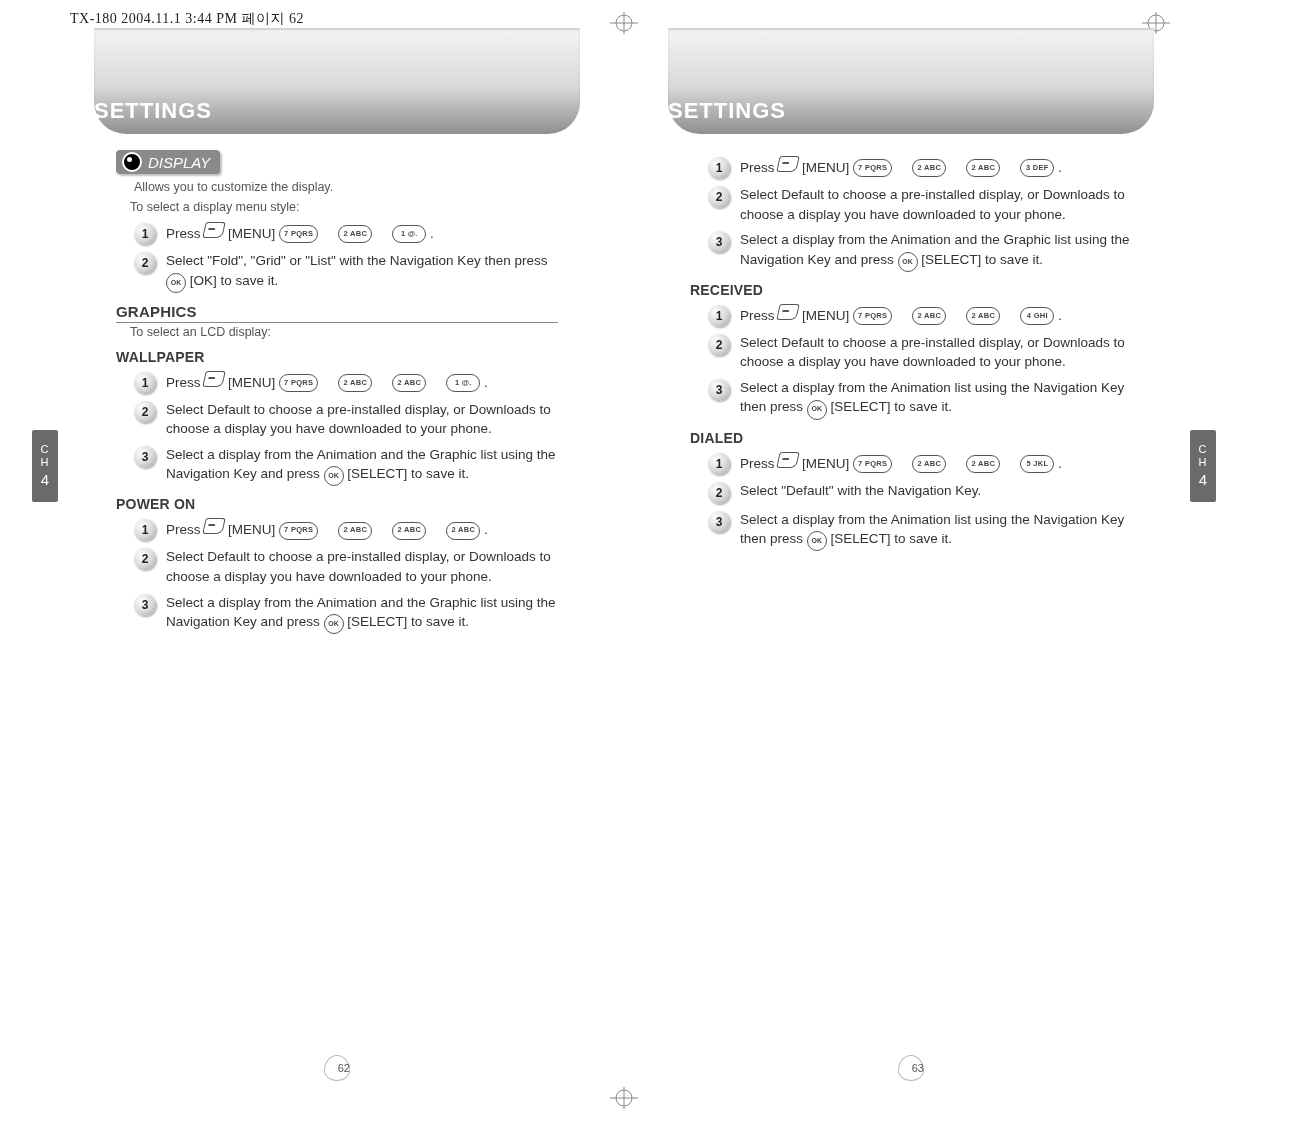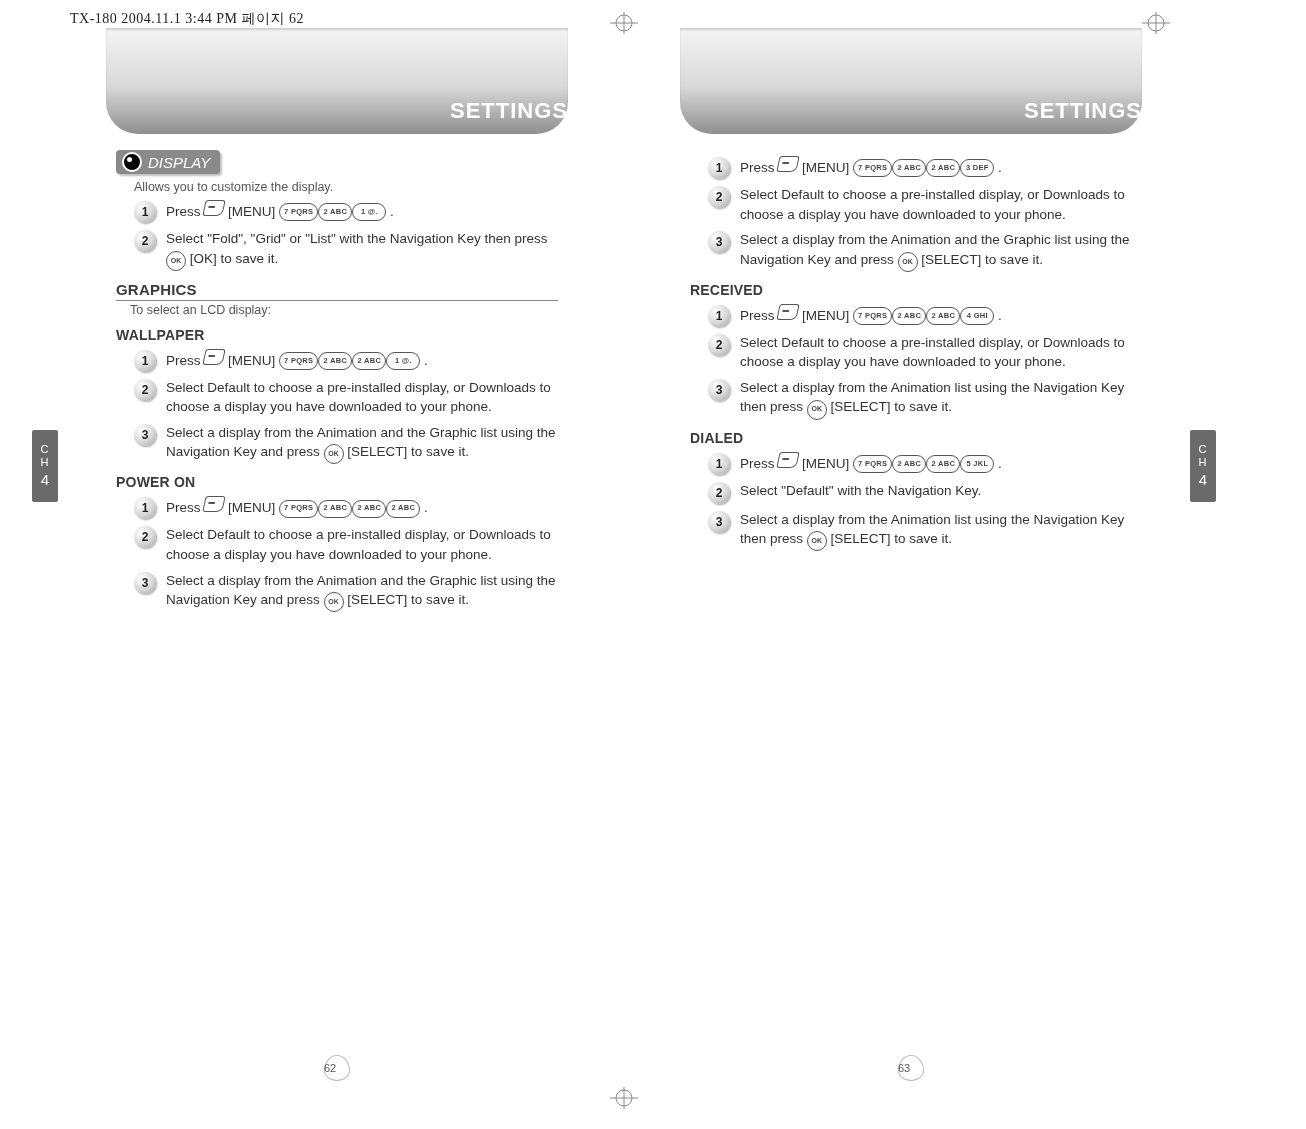--- a/index.html
+++ b/index.html
@@ -4,44 +4,44 @@
 <style>
   html,body{margin:0;padding:0;background:#fff;font-family:"Helvetica Neue",Arial,sans-serif;color:#333;font-size:14px}
   .sheet{position:relative;width:1248px;height:1129px;background:#fff;overflow:hidden}
   .print-header{position:absolute;top:10px;left:70px;font-size:14px;color:#222;font-family:Georgia,serif;letter-spacing:.5px}
   .cropmark-top{position:absolute;top:12px;left:50%;transform:translateX(-50%)}
   .cropmark-bottom{position:absolute;bottom:20px;left:50%;transform:translateX(-50%)}
   .cropmark-right{position:absolute;top:12px;right:72px}
   .cropmark svg{display:block}
   .pages{position:absolute;top:28px;left:64px;right:64px;bottom:40px;display:flex;gap:28px}
   .page{flex:1;position:relative;padding:0}
-  .title-banner{margin:0 42px;height:96px;background:linear-gradient(#f4f4f4,#d9d9d9 55%,#8f8f8f);border-radius:0 0 32px 32px;display:flex;align-items:flex-end;justify-content:flex-end;padding-bottom:10px;box-shadow:0 2px 2px rgba(0,0,0,.15) inset}
+  .title-banner{margin:0 30px;height:96px;background:linear-gradient(#f4f4f4,#d9d9d9 55%,#8f8f8f);border-radius:0 0 32px 32px;display:flex;align-items:flex-end;justify-content:flex-start;padding-bottom:10px;box-shadow:0 2px 2px rgba(0,0,0,.15) inset}
   .title-banner span{color:#fff;font-size:22px;font-weight:700;letter-spacing:1px}
   .content{padding:16px 52px 0 52px}
   .section-tag{display:inline-flex;align-items:center;background:#8a8a8a;color:#fff;border-radius:4px;padding:2px 10px 2px 6px;font-weight:400;font-style:italic;font-size:15px;box-shadow:2px 2px 2px rgba(0,0,0,.25);margin-bottom:6px}
   .section-tag .dot{width:16px;height:16px;border-radius:50%;background:#000;border:2px solid #fff;margin-right:6px;position:relative}
   .section-tag .dot::after{content:"";position:absolute;left:3px;top:3px;width:5px;height:5px;border-radius:50%;background:#fff}
   .intro{font-size:12.5px;color:#555;margin:0 0 6px 18px}
   h3.subhead{font-size:15px;font-weight:700;margin:10px 0 2px 0;border-bottom:1.5px solid #888;padding-bottom:2px;color:#3b3b3b;letter-spacing:.2px}
   h4.subsub{font-size:14px;font-weight:700;margin:10px 0 6px 0;color:#3b3b3b;letter-spacing:.2px}
   .note{font-size:12.5px;color:#555;margin:2px 0 8px 14px}
   .step{display:flex;align-items:flex-start;margin:6px 0 6px 18px;gap:10px}
   .badge{width:22px;height:22px;border-radius:50%;background:radial-gradient(circle at 35% 30%,#fff,#d7d7d7 55%,#9d9d9d);box-shadow:1px 1px 2px rgba(0,0,0,.35);display:flex;align-items:center;justify-content:center;font-weight:700;font-size:12px;color:#222;flex:0 0 auto;margin-top:1px}
   .step-text{font-size:13.5px;color:#333;line-height:1.45}
-  .keyline{display:inline-flex;align-items:flex-start;vertical-align:middle;gap:0}
+  .keyline{display:inline-flex;align-items:flex-start;vertical-align:middle;gap:20px}
   .key{display:inline-flex;align-items:center;justify-content:center;height:16px;min-width:24px;padding:0 4px;border:1.2px solid #555;border-radius:9px;font-size:7.5px;color:#444;font-weight:700;letter-spacing:.3px;background:#fff}
   .soft{display:inline-flex;width:18px;height:14px;border:1.2px solid #555;border-radius:3px 3px 6px 3px;transform:skewX(-12deg);position:relative;background:#fff}
   .soft::after{content:"";position:absolute;left:3px;top:5px;width:7px;height:2px;background:#555;border-radius:2px}
   .ok{display:inline-flex;align-items:center;justify-content:center;width:18px;height:18px;border:1.2px solid #555;border-radius:50%;font-size:7px;font-weight:700;color:#444;background:#fff}
   .side-tab{position:absolute;width:26px;height:72px;background:#6a6a6a;color:#fff;display:flex;flex-direction:column;align-items:center;justify-content:center;font-size:11px;line-height:1.2;border-radius:2px}
   .side-tab.left{left:32px;top:430px}
   .side-tab.right{right:32px;top:430px}
   .side-tab .ch{letter-spacing:1px}
   .side-tab .num{font-size:15px;font-weight:300;margin-top:2px}
-  .pagenum{position:absolute;bottom:8px;left:50%;transform:translateX(-50%);display:flex;align-items:center;justify-content:flex-start;width:26px;height:26px}
+  .pagenum{position:absolute;bottom:8px;left:50%;transform:translateX(-50%);display:flex;align-items:center;justify-content:flex-end;width:26px;height:26px}
   .pagenum .circ{position:absolute;inset:0;border:1px solid #bbb;border-radius:50% 50% 50% 50%/60% 60% 40% 40%}
   .pagenum span{position:relative;font-size:11px;color:#555}
 </style>
 </head>
 <body>
 
 <div class="sheet">
 
   <div class="print-header">TX-180  2004.11.1 3:44 PM  페이지 62</div>
 
@@ -77,20 +77,21 @@
       <div class="title-banner">
         <span>SETTINGS</span>
       </div>
       <div class="content">
         <div class="section-tag">
           <span class="dot"></span>
           <span>DISPLAY</span>
         </div>
         <p class="intro">Allows you to customize the display.</p>
 
+        <p class="note">To select a display menu style:</p>
         <div>
             <div class="step">
               <div class="badge">1</div>
               <div class="step-text">Press <span class="soft"></span> [MENU] <span class="keyline">
                   <span class="key">7 PQRS</span>
                   <span class="key">2 ABC</span>
                   <span class="key">1 @.</span>
                 </span> .</div>
             </div>
             <div class="step">

